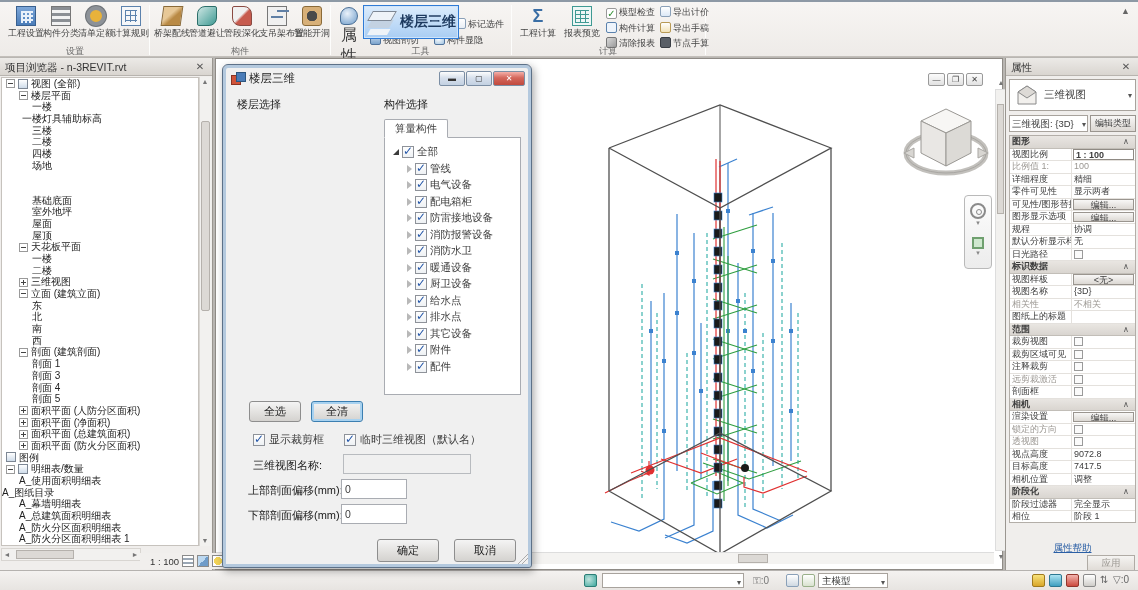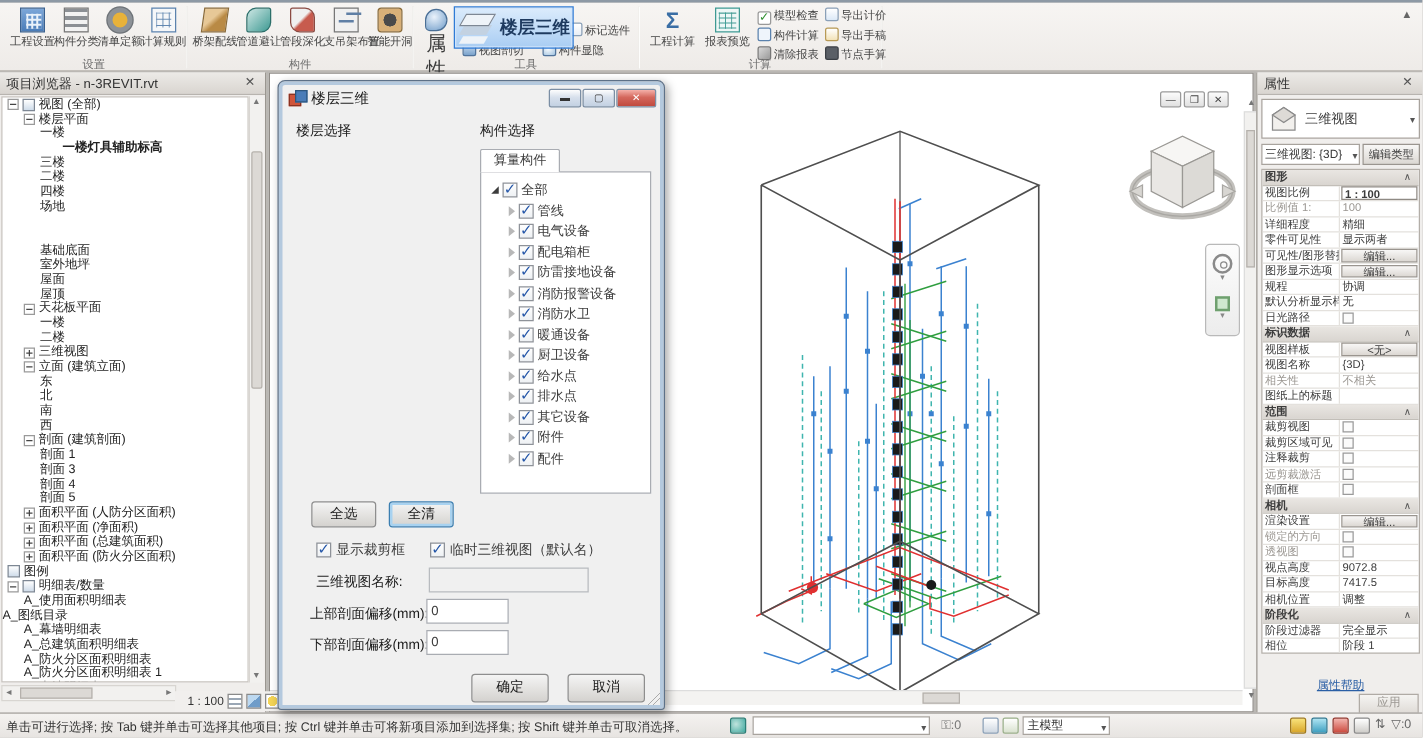--- a/index.html
+++ b/index.html
@@ -264,21 +264,21 @@
           <span class="ticon"></span>
           <span>视图 (全部)</span>
         </div>
         <div class="trow" style="padding-left: 17px;">
           <span class="texp"></span>
           <span>楼层平面</span>
         </div>
         <div class="trow" style="padding-left: 30px;">
           <span>一楼</span>
         </div>
-        <div class="trow" style="padding-left: 48px; font-weight: bold;">
+        <div class="trow" style="padding-left: 20px;">
           <span>一楼灯具辅助标高</span>
         </div>
         <div class="trow" style="padding-left: 30px;">
           <span>三楼</span>
         </div>
         <div class="trow" style="padding-left: 30px;">
           <span>二楼</span>
         </div>
         <div class="trow" style="padding-left: 30px;">
           <span>四楼</span>
@@ -792,21 +792,20 @@
     <div class="dlg-field" style="left:118px;top:414px;width:66px;height:20px">0</div>
     <div class="dlg-label" style="left:25px;top:443px">下部剖面偏移(mm):</div>
     <div class="dlg-field" style="left:118px;top:439px;width:66px;height:20px">0</div>
 
     <div class="win-btn" style="left:154px;top:474px;width:62px;height:23px;line-height:21px">确定</div>
     <div class="win-btn" style="left:231px;top:474px;width:62px;height:23px;line-height:21px">取消</div>
     <div id="dlg-grip"></div>
   </div>
 
   <div id="statusbar">
-    <span id="sb-hint">单击可进行选择; 按 Tab 键并单击可选择其他项目; 按 Ctrl 键并单击可将新项目添加到选择集; 按 Shift 键并单击可取消选择。</span>
     <span class="sb-ico" style="left:584px;background:radial-gradient(circle at 35% 40%,#bfe3dd,#3fa89e);border:1px solid #2c7e76"></span>
     <span class="sb-combo" style="left:602px;width:142px"></span>
     <span style="position:absolute;left:753px;top:4px;font-size:10px;color:#777">⚿<span>:0</span></span>
     <span class="sb-ico" style="left:786px;background:linear-gradient(#fff,#cfd8e2);border:1px solid #8aa0b8"></span>
     <span class="sb-ico" style="left:802px;background:linear-gradient(#fff,#d9e2cf);border:1px solid #9ab08a"></span>
     <span class="sb-combo" style="left:818px;width:70px">主模型</span>
     <span class="sb-ico" style="left:1032px;background:linear-gradient(#f8e27a,#d9a62a);border:1px solid #a07a1e"></span>
     <span class="sb-ico" style="left:1049px;background:linear-gradient(#aee4f2,#3e9fc0);border:1px solid #2c7791"></span>
     <span class="sb-ico" style="left:1066px;background:linear-gradient(#f2b4ae,#cc4a3e);border:1px solid #93352c"></span>
     <span class="sb-ico" style="left:1083px;background:linear-gradient(#fff,#cfcdc9);border:1px solid #8a8a8a"></span>

